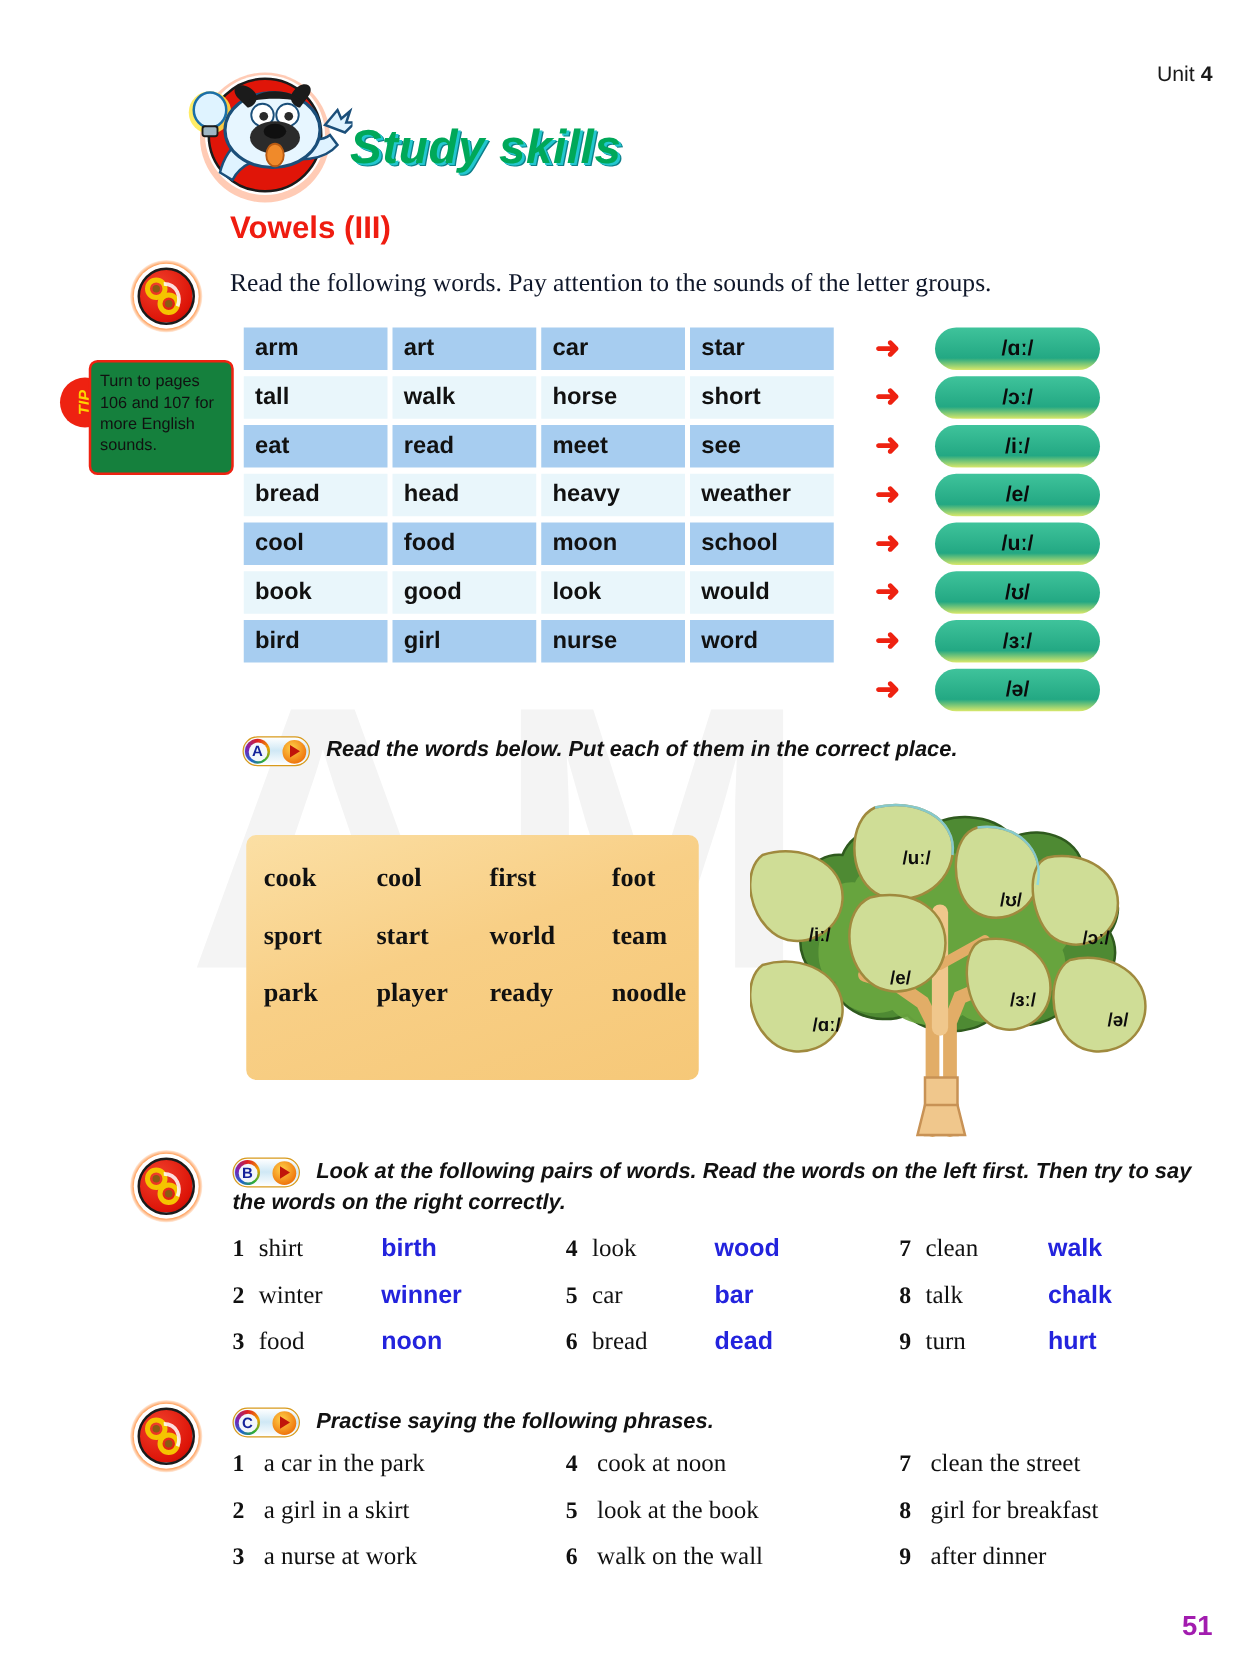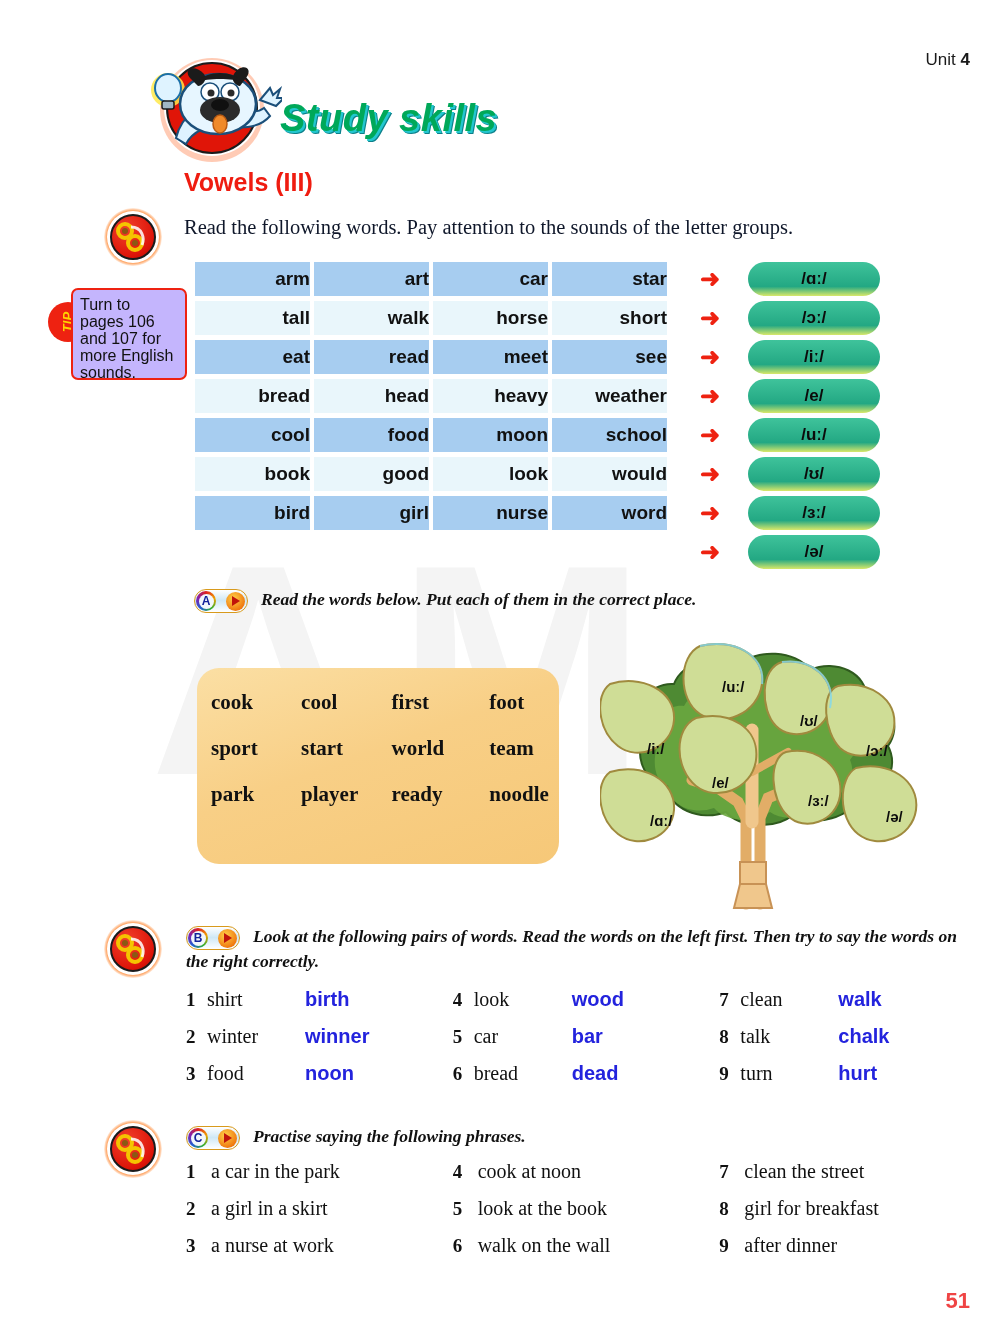--- a/index.html
+++ b/index.html
@@ -78,34 +78,34 @@
     border-radius:50%; background:#ee2211;
   }
   .tip-circle span {
     position:absolute; left:6px; top:6px; width:28px; height:28px;
     color:#ffd400; font-family:"Liberation Sans", sans-serif;
     font-weight:bold; font-style:italic; font-size:13px;
     transform:rotate(-90deg); text-align:center; line-height:28px;
   }
   .tip-box {
     position:absolute; left:23px; top:0; width:116px; height:92px;
-    background:#c4b5fd; border:2.5px solid #ee2211; border-radius:7px;
+    background:#15803d; border:2.5px solid #ee2211; border-radius:7px;
     padding:6px 7px;
     font-family:"Liberation Sans", sans-serif;
-    font-size:16px; line-height:17px; color:#111;
+    font-size:13px; line-height:17px; color:#111;
   }
 
   
   .wtable { position:absolute; left:195px; top:262px; width:472px; }
   .wrow { display:flex; gap:4px; margin-bottom:5px; height:34px; }
   .wcell {
     flex:0 0 115px; height:34px; line-height:34px;
-    padding-left:25px;
-    font-family:"Liberation Sans", sans-serif;
-    font-size:19px; color:#111; font-weight:bold;text-align:right;
+    padding-left:9px;
+    font-family:"Liberation Sans", sans-serif;
+    font-size:19px; color:#111; font-weight:bold;
   }
   .wrow.shade .wcell { background:#a7cdf0; }
   .wrow.light .wcell { background:#e9f6fb; }
 
   .arrows { position:absolute; left:700px; top:262px; }
   .arrow-row {
     height:39px; line-height:34px;
     color:#ee2211; font-size:24px; font-weight:bold;
     font-family:"Liberation Sans", sans-serif;
   }
@@ -148,32 +148,32 @@
     border-radius:50%;
     background:radial-gradient(circle at 40% 35%,#ffd24a,#f07a10 70%,#d4520a);
   }
   .ex-badge .play::after {
     content:""; position:absolute; left:6px; top:4px;
     border-left:8px solid #c0140a;
     border-top:5.5px solid transparent; border-bottom:5.5px solid transparent;
   }
 
   .ex-instr {
-    font-family:Liberation Serif, serif;
+    font-family:Liberation Sans, sans-serif;
     font-style:italic; font-weight:bold;
     font-size:17.5px; color:#111; line-height:23px;margin-top:26px;
   }
 
   
   .secA-head { position:absolute; left:194px; top:588px; width:700px; }
   .secA-head .ex-instr { margin-left:9px; }
 
   .wordbank {
     position:absolute; left:197px; top:668px; width:362px; height:196px;
-    border-radius:22px;
+    border-radius:8px;
     background:linear-gradient(160deg,#fbdfa4 0%,#f8cf86 45%,#f6c878 100%);
   }
   .wordbank table { width:100%; border-collapse:collapse; margin-top:11px; }
   .wordbank td {
     font-family:"Liberation Serif", serif;
     font-weight:bold; font-size:21px; color:#111;
     height:46px; padding-left:10px;
   }
   .wordbank td:nth-child(1){ width:26%; padding-left:14px;}
   .wordbank td:nth-child(2){ width:25%;}
@@ -215,21 +215,21 @@
     font-weight:bold; font-size:19px; color:#111;
   }
   .phrasetxt {
     font-family:"Liberation Serif", serif;
     font-size:20px; color:#111;
   }
 
   .page-num {
     position:absolute; right:30px; bottom:22px;
     font-family:"Liberation Sans", sans-serif;
-    font-weight:bold; font-size:22px; color:#ef4444;
+    font-weight:bold; font-size:22px; color:#a21caf;
   }
 </style>
 </head>
 <body>
 
 <div class="watermark">AM</div>
 
 <div class="page">
 
   <div class="unit-label">

